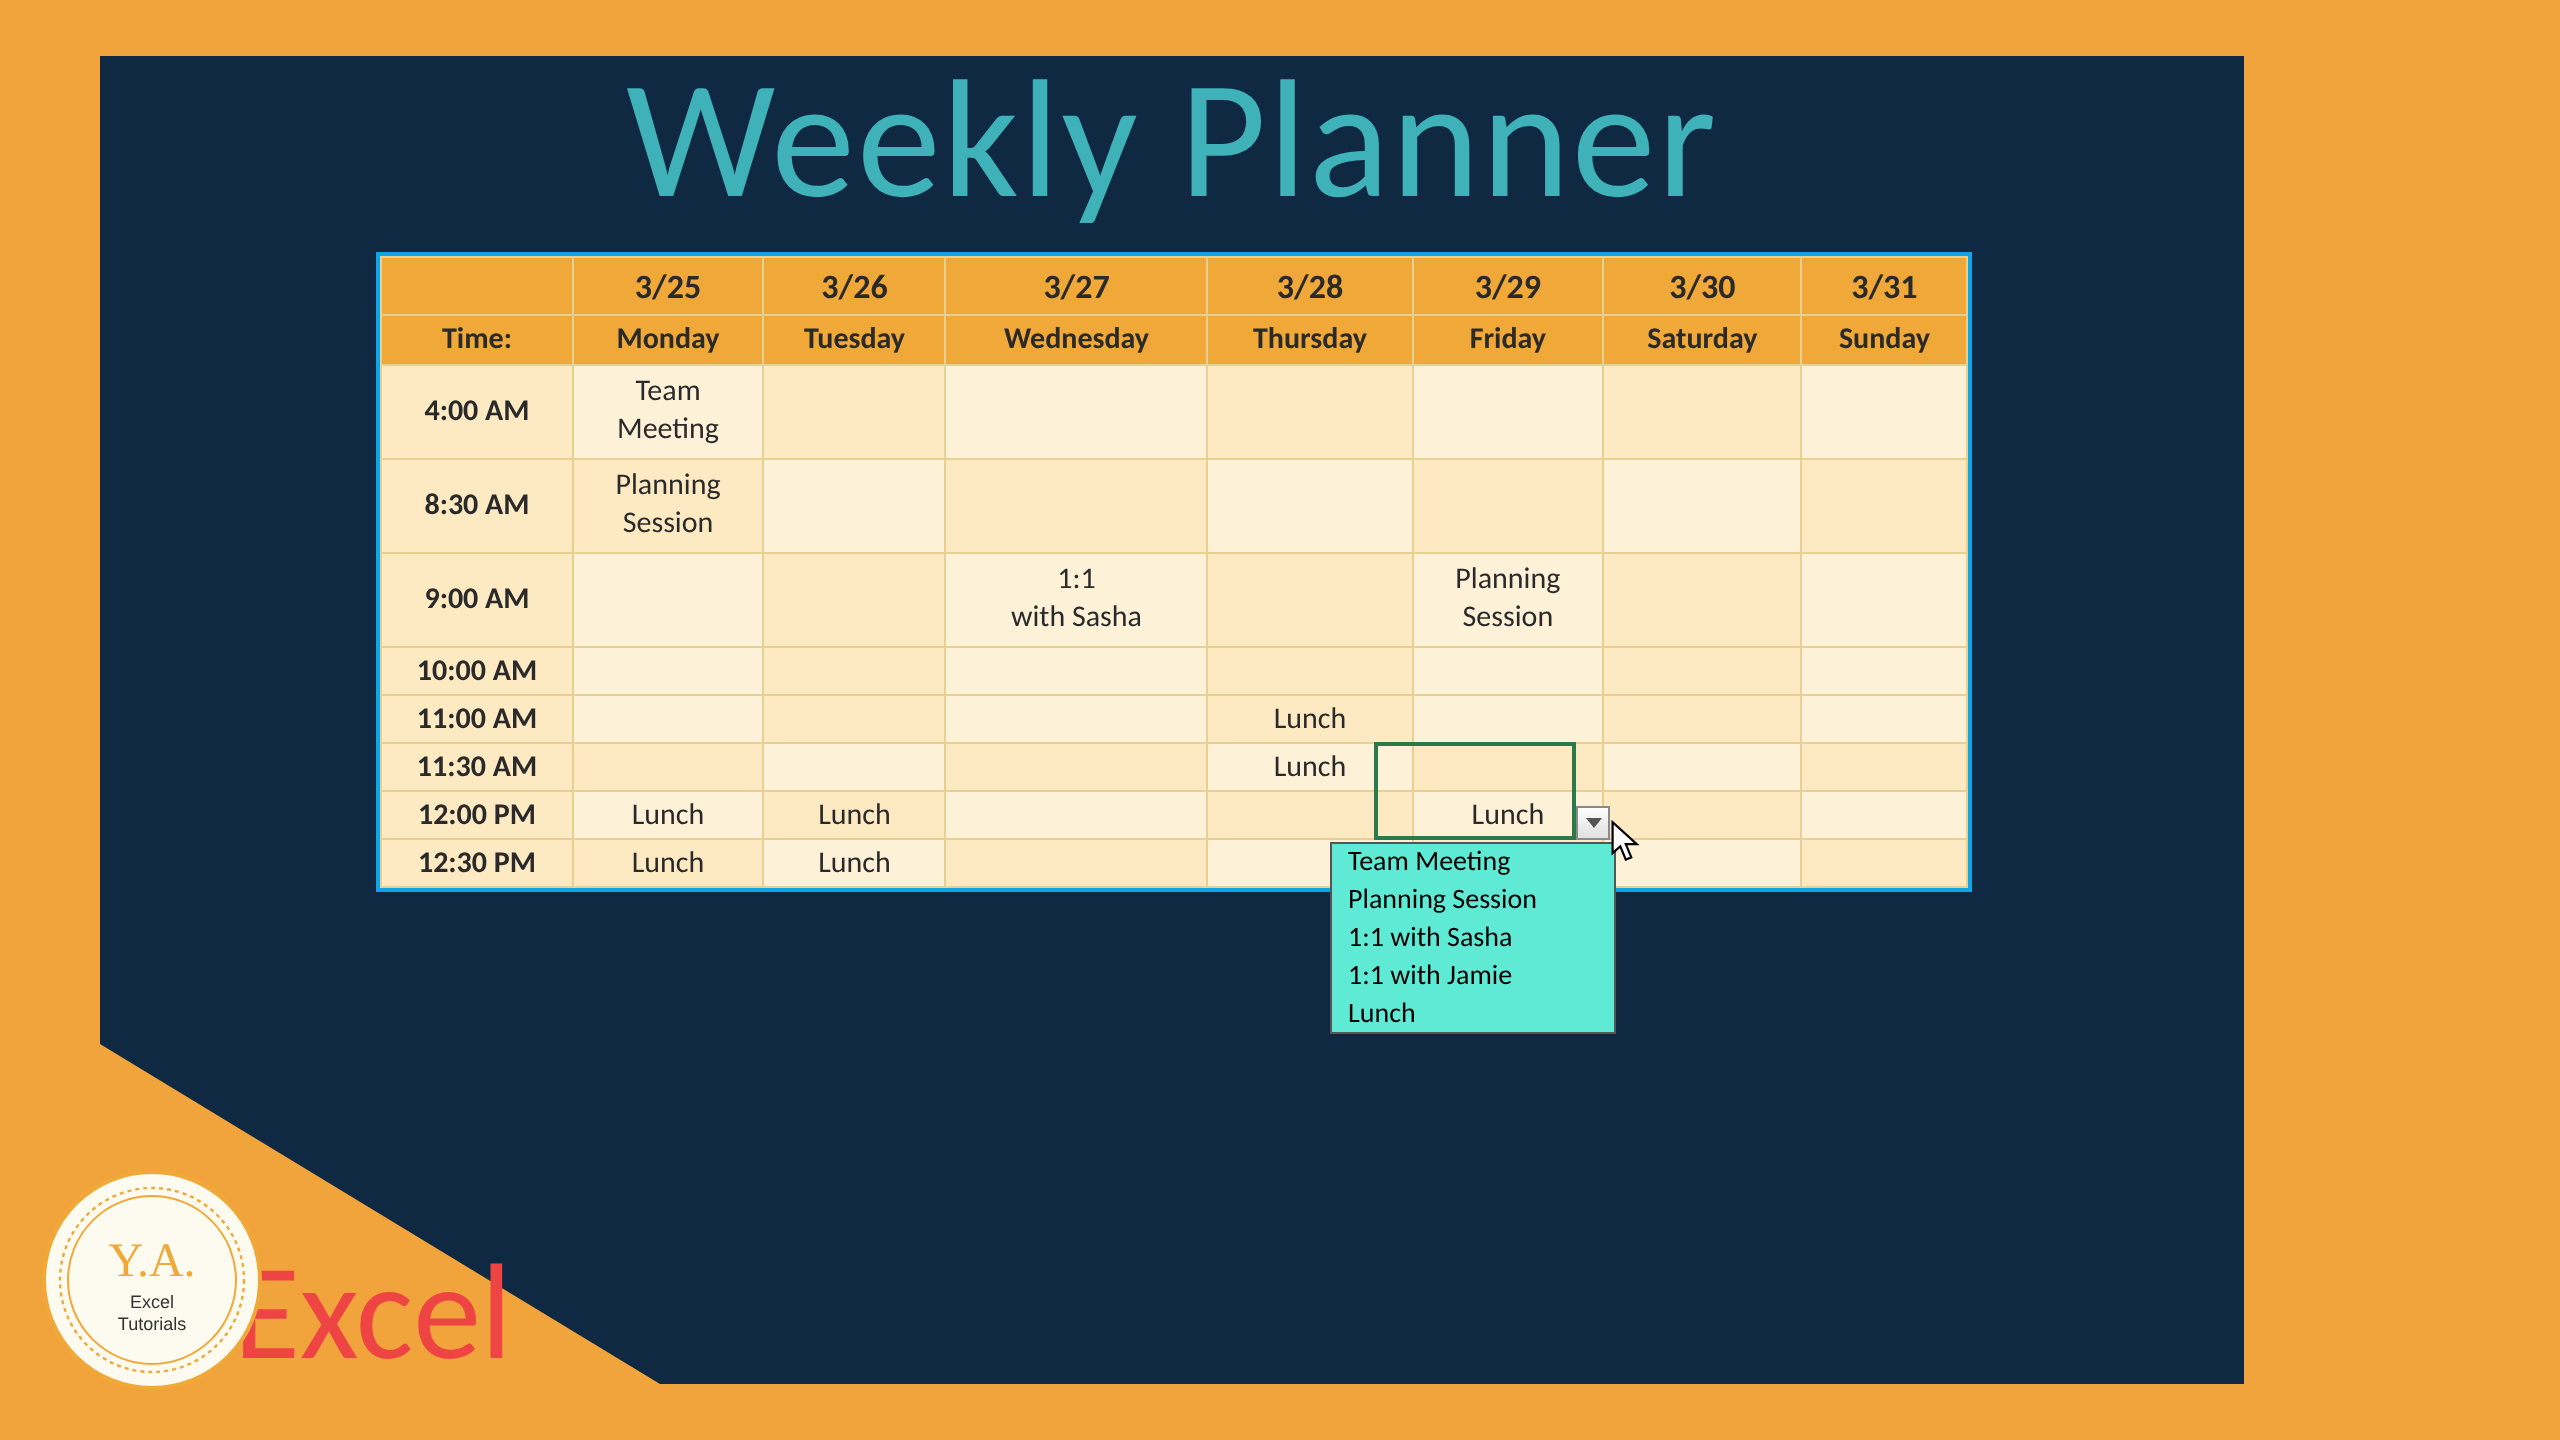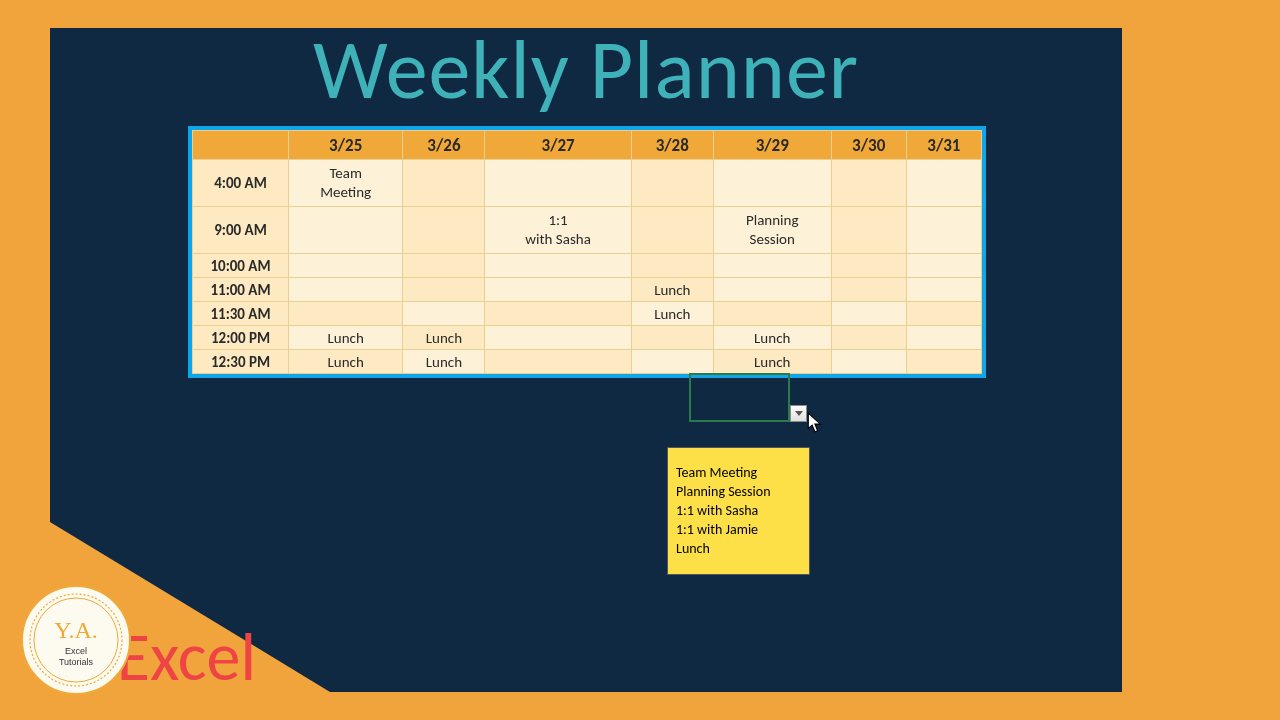--- a/index.html
+++ b/index.html
@@ -35,21 +35,21 @@
     position: absolute;
     bottom: -6px;
     width: 100%;
   }
   .planner {
     position: absolute;
     left: 138px;
     top: 98px;
     width: 798px;
     background: #fff;
-    border: 4px solid #0ea5e9;
+    border: 2px solid #0ea5e9;
   }
   .planner table {
     border-collapse: collapse;
     width: 100%;
     font-size: 15px;
   }
   .planner th, .planner td {
     border: 1px solid #e8cf92;
     text-align: center;
     color: #2a2a2a;
@@ -95,27 +95,26 @@
     justify-content: center;
   }
   .dropdown-btn::after {
     content: "";
     border-left: 4px solid transparent;
     border-right: 4px solid transparent;
     border-top: 5px solid #555;
   }
   .dropdown-list {
     position: absolute;
-    background: #fde047;
+    background: #5eead4;
     border: 1px solid #555;
     font-size: 14px;
     text-align: left;
-    padding: 16px 0;
+    padding: 0 0;
     line-height: 1.35;
-    margin-top: 24px;
   }
   .dropdown-list div { padding: 0 8px; white-space: nowrap; }
   .cursor {
     position: absolute;
     width: 18px;
     height: 22px;
   }
   .cursor svg { width: 100%; height: 100%; }
   .corner-triangle {
     position: absolute;
@@ -157,31 +156,51 @@
           <tr class="header-date">
         <th class="header-date"></th>
         <th class="header-date">3/25</th>
         <th class="header-date">3/26</th>
         <th class="header-date">3/27</th>
         <th class="header-date">3/28</th>
         <th class="header-date">3/29</th>
         <th class="header-date">3/30</th>
         <th class="header-date">3/31</th>
       </tr>
+      <tr class="header-day">
+        <th class="header-day">Time:</th>
+        <th class="header-day">Monday</th>
+        <th class="header-day">Tuesday</th>
+        <th class="header-day">Wednesday</th>
+        <th class="header-day">Thursday</th>
+        <th class="header-day">Friday</th>
+        <th class="header-day">Saturday</th>
+        <th class="header-day">Sunday</th>
+      </tr>
       </tbody>
         <tbody id="planner-body">
           <tr class="row-tall">
             <td class="time-col">4:00 AM</td>
             <td class="cell-light">Team<br>Meeting</td>
             <td class="cell-dark"></td>
             <td class="cell-light"></td>
             <td class="cell-dark"></td>
             <td class="cell-light"></td>
             <td class="cell-dark"></td>
             <td class="cell-light"></td>
+          </tr>
+          <tr class="row-tall">
+            <td class="time-col">8:30 AM</td>
+            <td class="cell-dark">Planning<br>Session</td>
+            <td class="cell-light"></td>
+            <td class="cell-dark"></td>
+            <td class="cell-light"></td>
+            <td class="cell-dark"></td>
+            <td class="cell-light"></td>
+            <td class="cell-dark"></td>
           </tr>
           <tr class="row-tall">
             <td class="time-col">9:00 AM</td>
             <td class="cell-light"></td>
             <td class="cell-dark"></td>
             <td class="cell-light">1:1<br>with Sasha</td>
             <td class="cell-dark"></td>
             <td class="cell-light">Planning<br>Session</td>
             <td class="cell-dark"></td>
             <td class="cell-light"></td>

